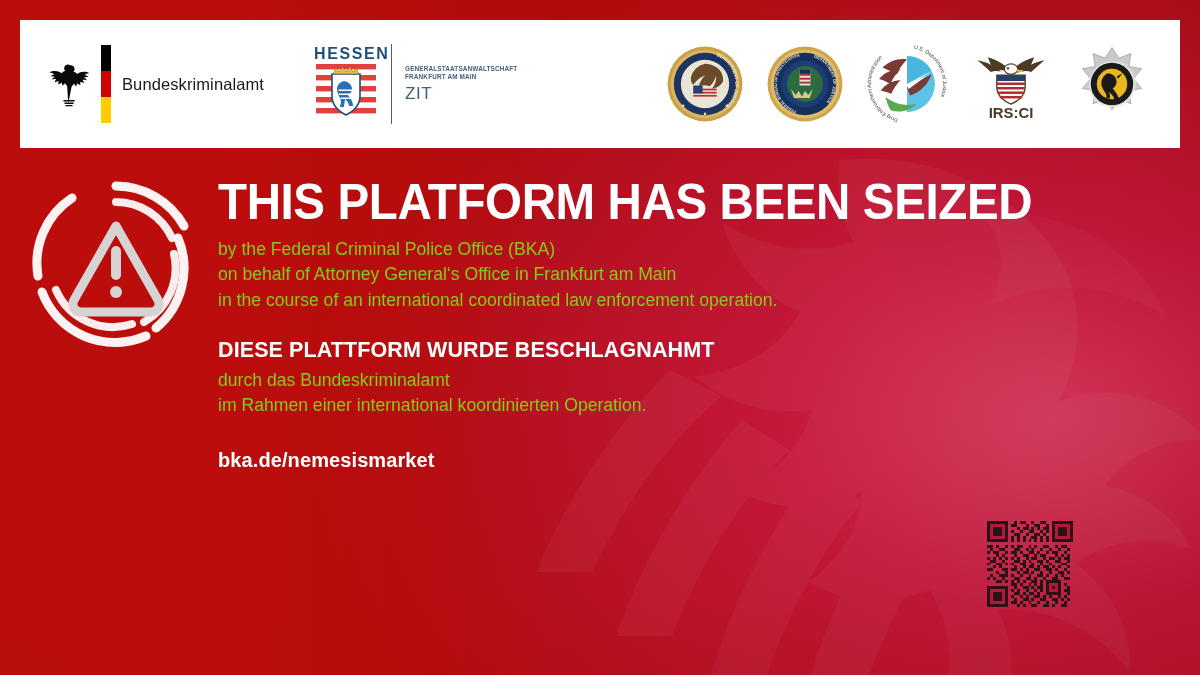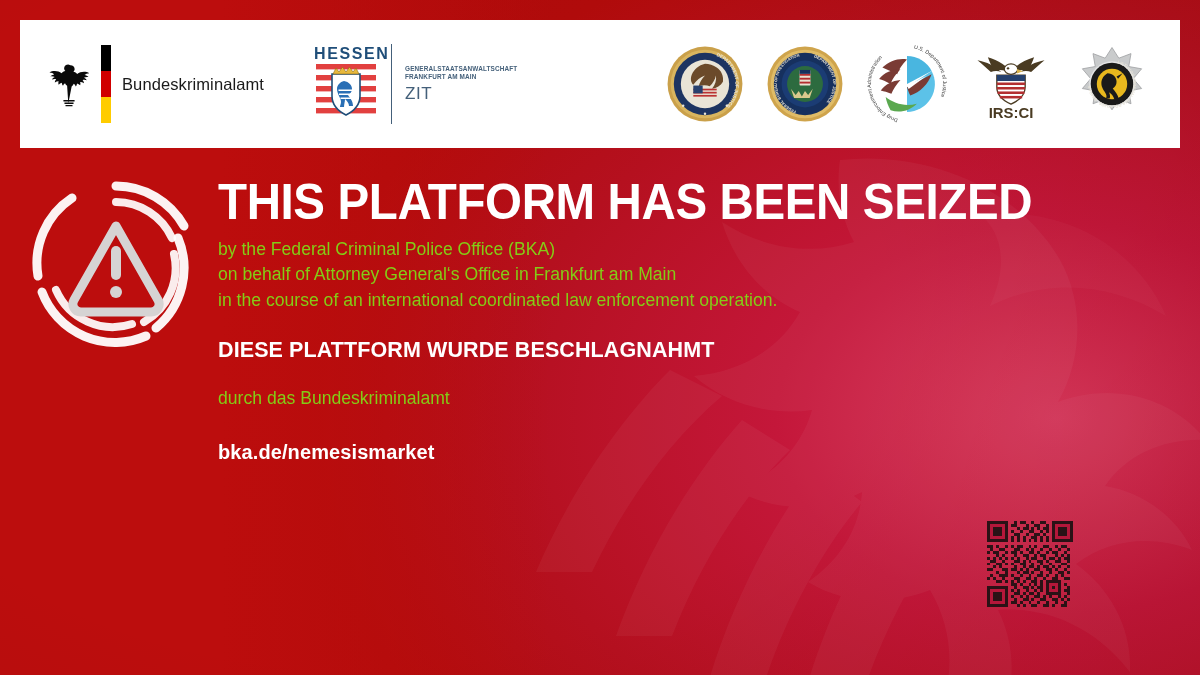--- a/index.html
+++ b/index.html
@@ -141,21 +141,21 @@
   }
 
   .subhead {
     margin-top: 25px;
     font-size: 21.5px;
     font-weight: 700;
     color: #ffffff;
     letter-spacing: 0.1px;
     white-space: nowrap;
   }
-  .para-de { margin-top: 23px; }
+  .para-de { margin-top: 5px; }
 
   .url {
     margin-top: 30px;
     font-size: 20px;
     font-weight: 700;
     color: #ffffff;
     letter-spacing: 0.1px;
   }
 
   
@@ -386,20 +386,21 @@
     <div class="para">
       <div class="para-line">by the Federal Criminal Police Office (BKA)</div>
       <div class="para-line">on behalf of Attorney General‘s Office in Frankfurt am Main</div>
       <div class="para-line">in the course of an international coordinated law enforcement operation.</div>
     </div>
 
     <div class="subhead">DIESE PLATTFORM WURDE BESCHLAGNAHMT</div>
 
     <div class="para para-de">
       <div class="para-line">durch das Bundeskriminalamt</div>
+      <div class="para-line">im Rahmen einer international koordinierten Operation.</div>
     </div>
 
     <div class="url">bka.de/nemesismarket</div>
   </div>
 
   <svg class="qr" viewBox="0 0 29 29" shape-rendering="crispEdges">
     <g fill="#2b1216">
 
       <path d="M0 0h7v7H0z"></path>
         <path d="M1 1h5v5H1z" fill="none"></path>

